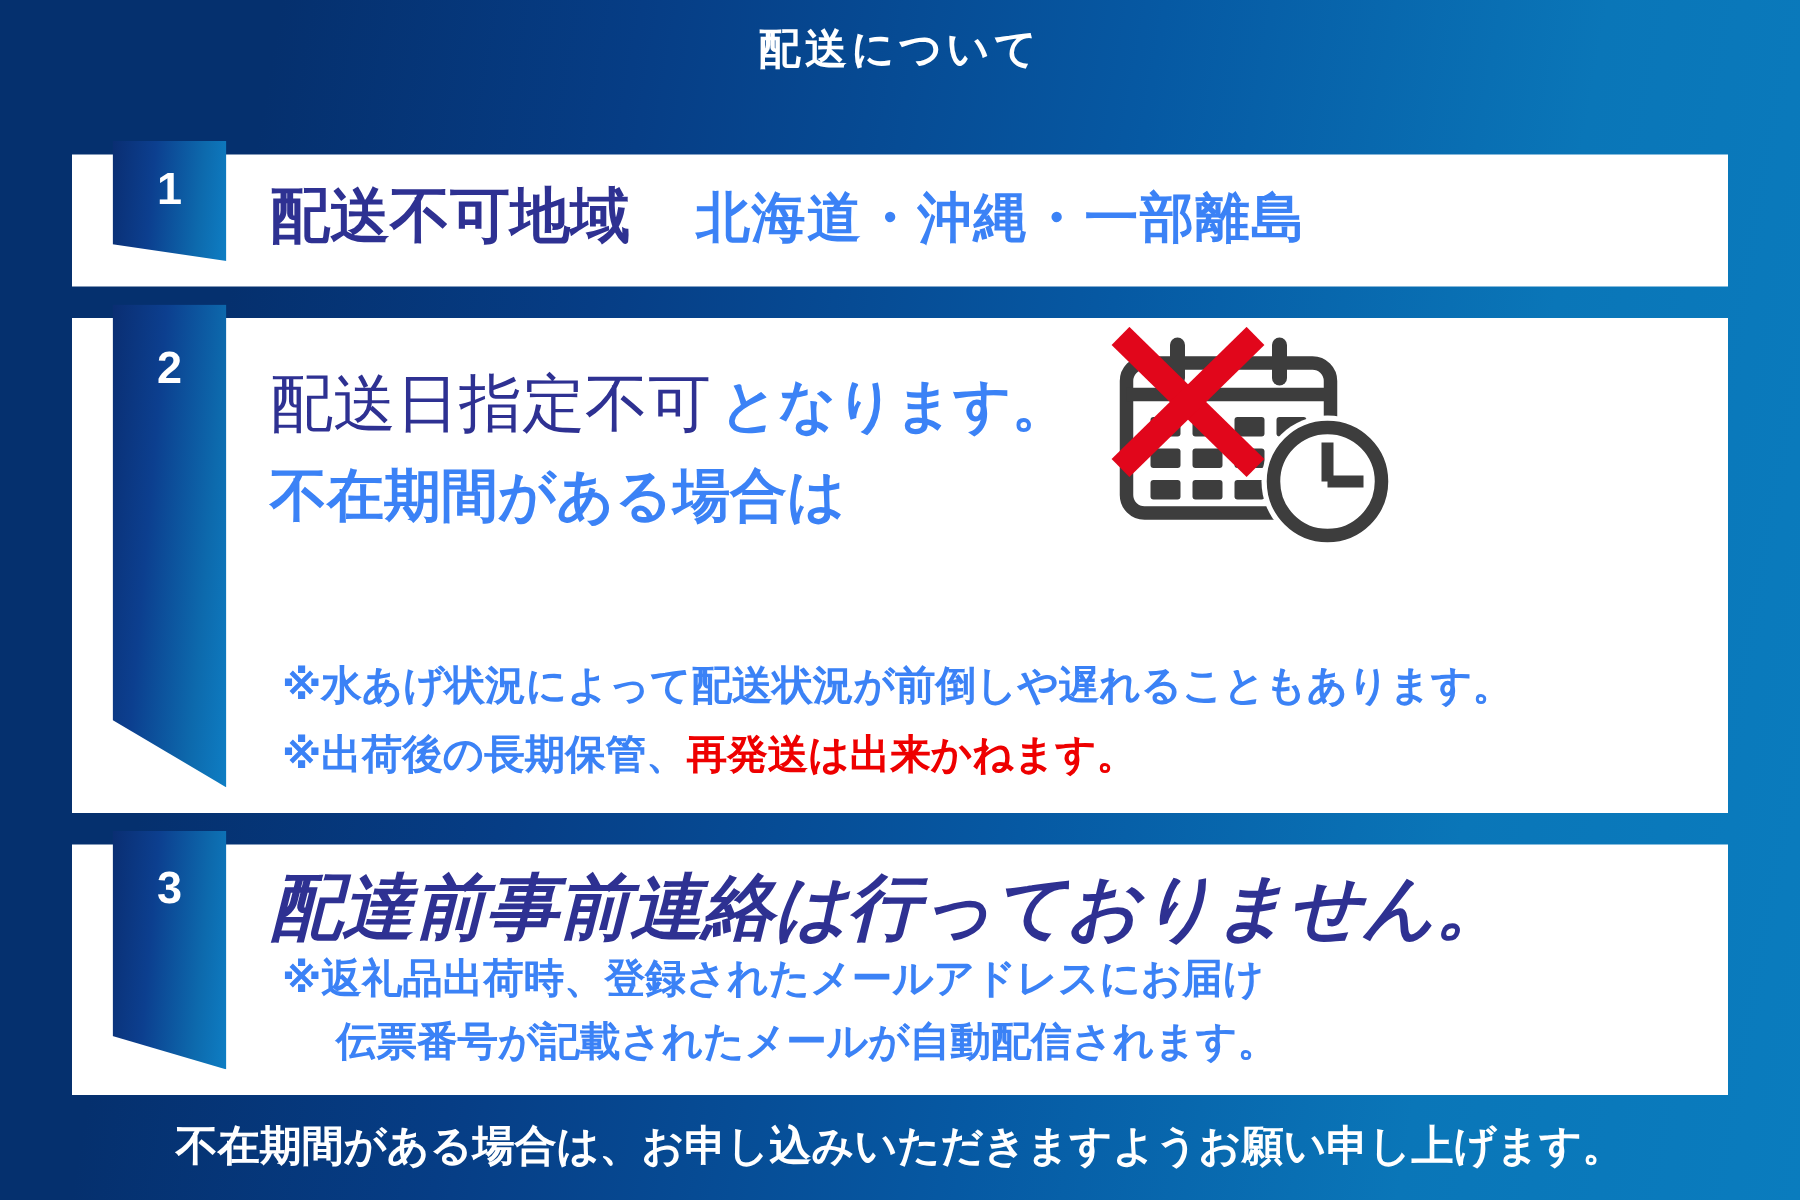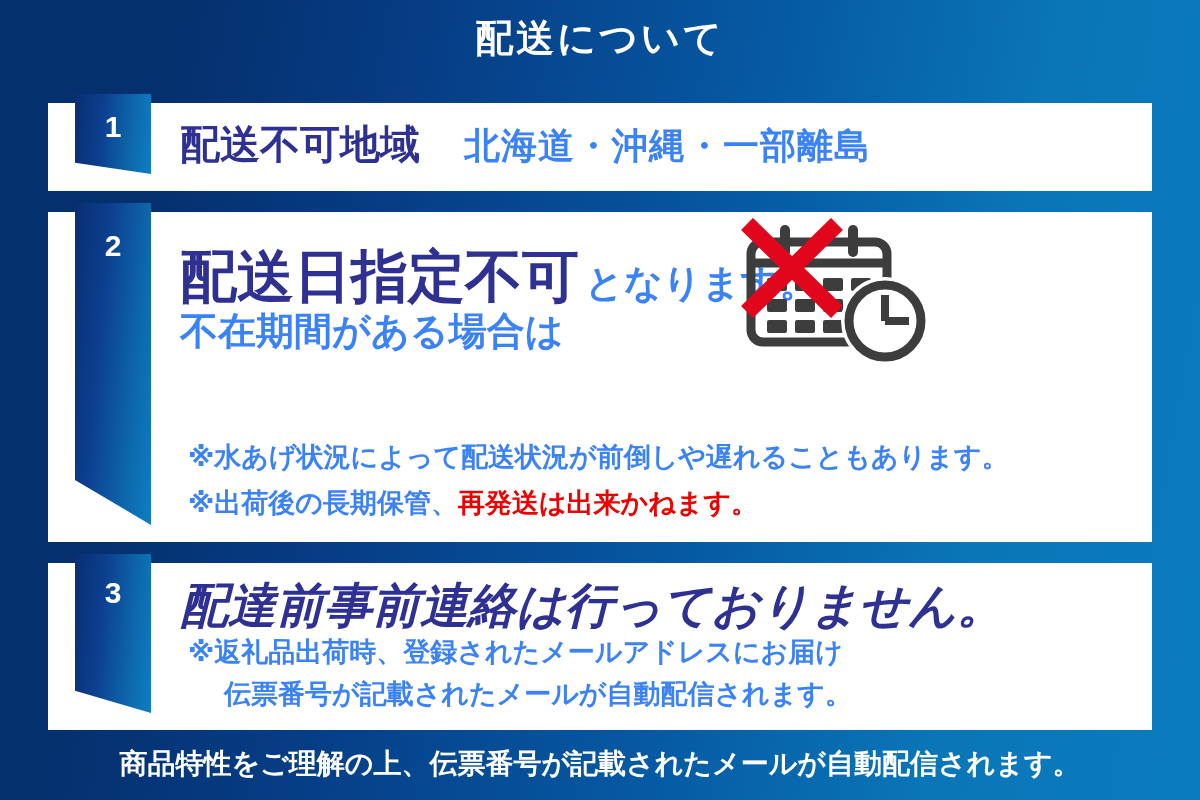--- a/index.html
+++ b/index.html
@@ -29,21 +29,21 @@
                 #0a7cbe 100%);
     overflow:hidden;
   }
 
   
   .poster-title {
     position:absolute;
     top:18px; left:0; right:0;
     text-align:center;
     color:#ffffff;
-    font-size:38px;
+    font-size:28px;
     font-weight:bold;
     letter-spacing:3px;
     line-height:1.1;
     white-space:nowrap;
   }
 
   
   .card {
     position:absolute;
     left:48px;
@@ -97,21 +97,21 @@
     align-items:baseline;
   }
   #card-1 .head  { font-size:40px; font-weight:bold; letter-spacing:0px; }
   #card-1 .value { font-size:36px; font-weight:bold; margin-left:44px; letter-spacing:1px; }
 
   
   #c2-line1 {
     position:absolute; top:36px; left:0;
     display:flex; align-items:baseline;
   }
-  #c2-line1 .strong { font-size:57px; font-weight:bold; }
+  #c2-line1 .strong { font-size:42px; font-weight:normal; }
   #c2-line1 .tail   { font-size:38px; font-weight:bold; margin-left:6px;text-align:center; }
 
   #c2-line2 {
     position:absolute; top:100px; left:0;
     font-size:38px; font-weight:bold;
   }
 
   #c2-line3 {
     position:absolute; top:158px; left:0;
     display:flex; align-items:baseline;
@@ -245,15 +245,15 @@
 
   <div class="card" id="card-3">
     <div class="badge">3</div>
     <div class="content">
       <div id="c3-head" class="navy ln">配達前事前連絡は行っておりません。</div>
       <div id="c3-note1" class="black ln">※返礼品出荷時、登録されたメールアドレスにお届け</div>
       <div id="c3-note2" class="black ln">伝票番号が記載されたメールが自動配信されます。</div>
     </div>
   </div>
 
-  <div class="poster-footer">商品特性をご理解の上、伝票番号が記載されたメールが自動配信されます。</div>
+  <div class="poster-footer">不在期間がある場合は、お申し込みいただきますようお願い申し上げます。</div>
 
 </div>
 
 </body></html>

